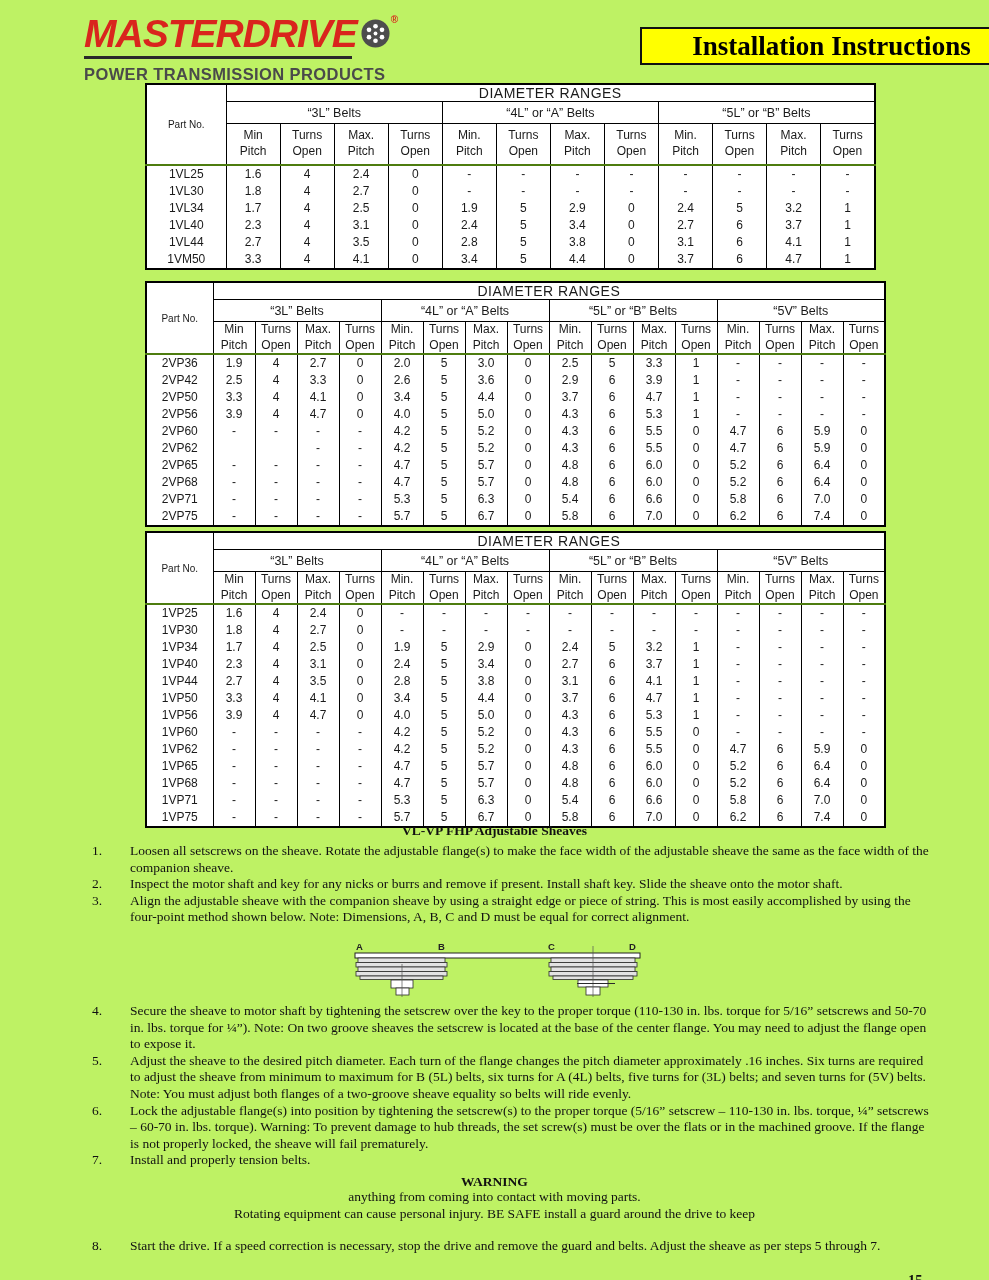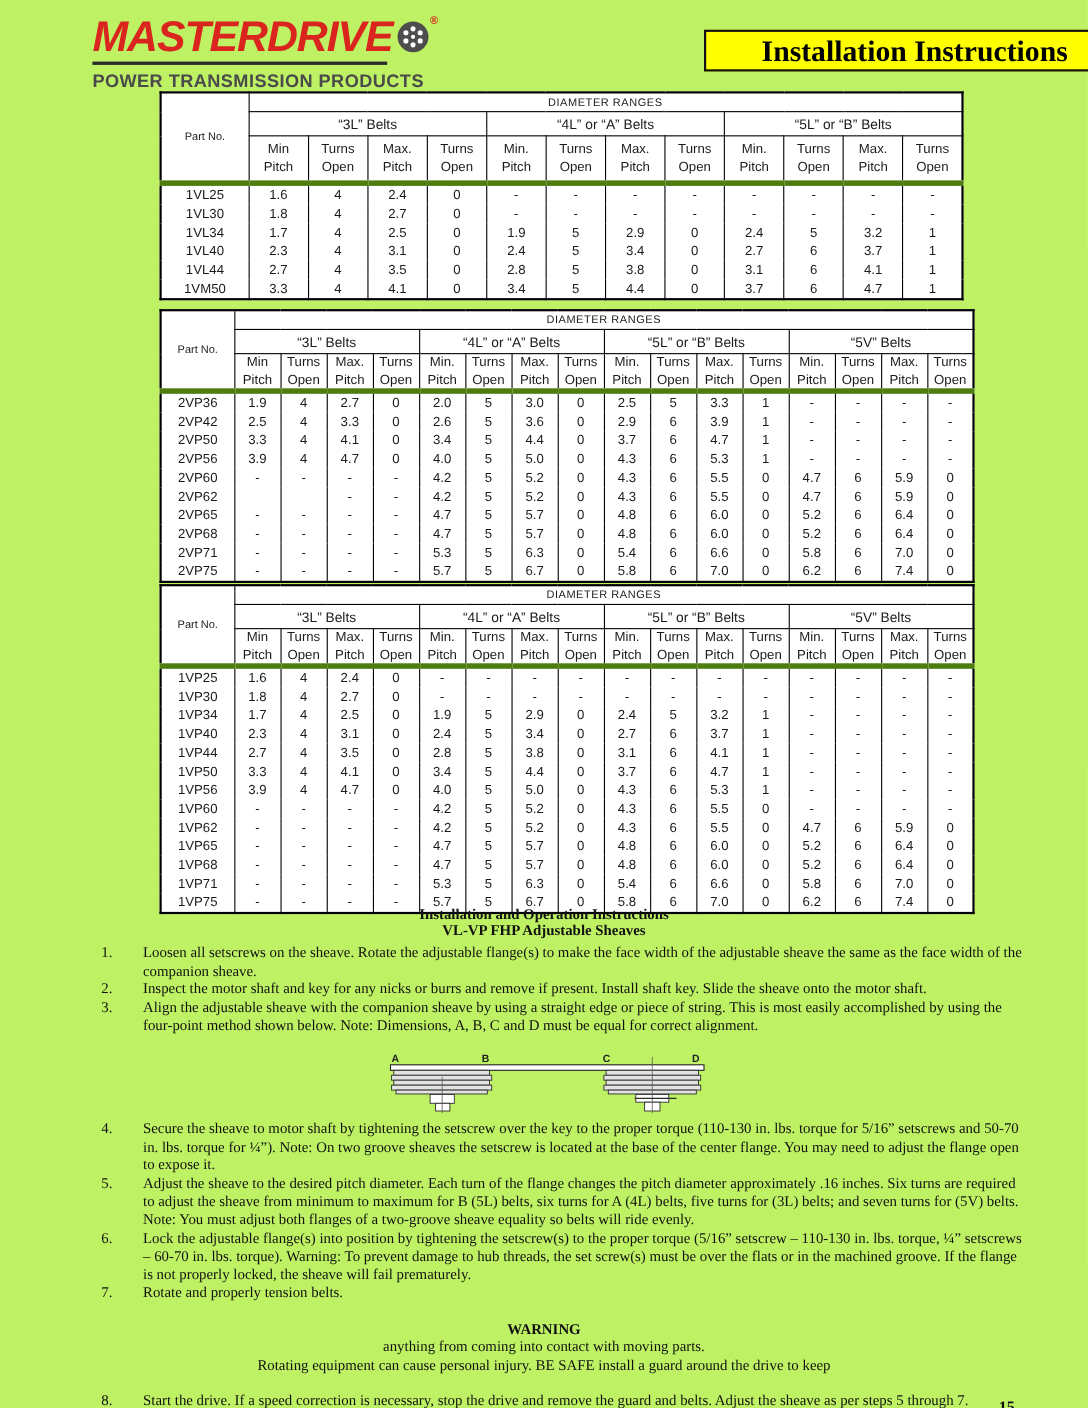--- a/index.html
+++ b/index.html
@@ -21,37 +21,37 @@
   
   .tbl{position:absolute;border-collapse:collapse;table-layout:fixed;background:#fff;font-family:"Liberation Sans",sans-serif;color:#1a1a1a;border:2px solid #000;}
   #table1{left:145px;top:83px;width:731px;}
   #table2{left:145px;top:281px;width:736px;}
   #table3{left:145px;top:531px;width:736px;}
   #table1 col.c-part{width:80px;}  #table1 col.c-num{width:54px;}
   #table2 col.c-part{width:67px;}  #table2 col.c-num{width:42px;}
   #table3 col.c-part{width:67px;}  #table3 col.c-num{width:42px;}
   .tbl th{border:1px solid #000;font-weight:normal;padding:0;text-align:center;}
   .tbl th.part-h{font-size:10px;}
-  .tbl th.dr{height:16px;font-size:10px;letter-spacing:.5px;}
+  .tbl th.dr{height:16px;font-size:14px;letter-spacing:.5px;}
   .tbl th.grp{height:21px;font-size:12.5px;}
   .tbl th.sub div{font-size:12px;line-height:1.3;}
   #table1 th.sub{height:40px;}
   #table2 th.sub,#table3 th.sub{height:31px;}
   .tbl td{border-left:1px solid #000;border-right:1px solid #000;border-top:0;border-bottom:0;text-align:center;font-size:12px;height:17px;padding:0;line-height:17px;}
-  .tbl tbody tr:first-child td{border-top:5px solid #4d7c0f;}
+  .tbl tbody tr:first-child td{border-top:2px solid #4d7c0f;}
 
   
   .instr{position:absolute;left:0;top:823px;width:989px;}
   .ih{text-align:center;font-weight:bold;font-size:13.5px;line-height:15px;}
   .ilist{margin:5px 0 0 92px;width:838px;}
   .irow{display:flex;font-size:13.5px;line-height:16.6px;}
   .inum{width:38px;flex:none;}
   .itext{flex:1;}
   .diagram-wrap{margin:14px 0 5px 353px;width:290px;height:58px;}
-  .warn-title{text-align:center;font-weight:bold;font-size:13.5px;margin-top:17px;line-height:15px;}
+  .warn-title{text-align:center;font-weight:bold;font-size:13.5px;margin-top:5px;line-height:15px;}
   .warn-line{text-align:center;font-size:13.5px;line-height:16.6px;}
   .final-list{margin-top:16px;}
   .pagenum{position:absolute;left:908px;top:1272px;font-weight:bold;font-size:14.5px;}
 </style>
 </head>
 <body>
 
 <div class="page">
 
   <div class="logo">
@@ -881,21 +881,20 @@
           <td>0</td>
           <td>6.2</td>
           <td>6</td>
           <td>7.4</td>
           <td>0</td>
         </tr>
       </tbody>
     </table>
 
   <div class="instr">
-    <div class="ih">Installation and Operation Instructions</div>
     <div class="ih">VL-VP FHP Adjustable Sheaves</div>
 
     <div class="ilist">
         <div class="irow">
           <div class="inum">1.</div>
           <div class="itext">Loosen all setscrews on the sheave.  Rotate the adjustable flange(s) to make the face width of the adjustable sheave the same as the face width of the companion sheave.</div>
         </div>
         <div class="irow">
           <div class="inum">2.</div>
           <div class="itext">Inspect the motor shaft and key for any nicks or burrs and remove if present.  Install shaft key.  Slide the sheave onto the motor shaft.</div>
@@ -949,21 +948,21 @@
         <div class="irow">
           <div class="inum">5.</div>
           <div class="itext">Adjust the sheave to the desired pitch diameter.  Each turn of the flange changes the pitch diameter approximately .16 inches.  Six turns are required to adjust the sheave from minimum to maximum for B (5L) belts, six turns for A (4L) belts, five turns for (3L) belts; and seven turns for (5V) belts.  Note: You must adjust both flanges of a two-groove sheave equality so belts will ride evenly.</div>
         </div>
         <div class="irow">
           <div class="inum">6.</div>
           <div class="itext">Lock the adjustable flange(s) into position by tightening the setscrew(s) to the proper torque (5/16” setscrew – 110-130 in. lbs. torque, ¼” setscrews – 60-70 in. lbs. torque).  Warning: To prevent damage to hub threads, the set screw(s) must be over the flats or in the machined groove.  If the flange is not properly locked, the sheave will fail prematurely.</div>
         </div>
         <div class="irow">
           <div class="inum">7.</div>
-          <div class="itext">Rotate and properly tension belts.</div>
+          <div class="itext">Install and properly tension belts.</div>
         </div>
       </div>
 
     <div class="warn-title">WARNING</div>
     <div class="warn-line">anything from coming into contact with moving parts.</div>
     <div class="warn-line">Rotating equipment can cause personal injury.  BE SAFE install a guard around the drive to keep</div>
 
     <div class="ilist final-list">
         <div class="irow">
           <div class="inum">8.</div>

